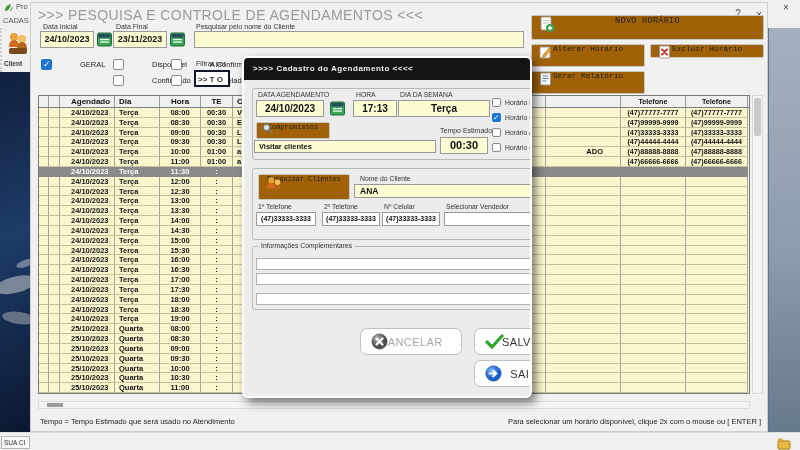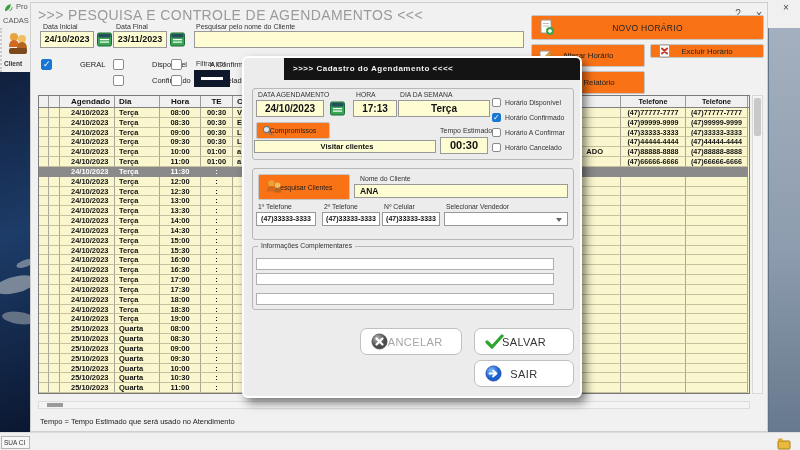--- a/index.html
+++ b/index.html
@@ -48,24 +48,24 @@
   .cb.small { width:9px; height:9px; }
   .cb.small.on::after { font-size:8px; left:0; top:-1px; }
   .cbl { font-size:7.5px; color:#222; white-space:nowrap;margin-left:24px; }
 
   .cb-geral { left:41px; top:59px; } .l-geral { left:56px; top:60px; }
   .cb-disp { left:113px; top:59px; } .l-disp { left:128px; top:60px; }
   .cb-aconf { left:171px; top:59px; } .l-aconf { left:186px; top:60px; }
   .cb-conf { left:113px; top:75px; } .l-conf { left:128px; top:76px; }
   .cb-canc { left:171px; top:75px; } .l-canc { left:186px; top:76px; }
   .l-filtrar { left:196px; top:60px; width:46px; overflow:hidden; }
-  .f-filtrar { left:194px; top:70px; width:36px; height:17px; background:#fff; border:7px solid #0f172a; font-weight:bold; font-size:8px; color:#333; line-height:15px; padding-left:2px; overflow:hidden; white-space:nowrap; }
+  .f-filtrar { left:194px; top:70px; width:36px; height:17px; background:#fff; border:2px solid #0f172a; font-weight:bold; font-size:8px; color:#333; line-height:15px; padding-left:2px; overflow:hidden; white-space:nowrap; }
 
   
-  .btn { background:#f97316; border:1px solid #c6c6c6; border-radius:2px; display:flex; align-items:center; justify-content:center; font-size:7.8px; color:#222; }
+  .btn { background:#a16207; border:1px solid #c6c6c6; border-radius:2px; display:flex; align-items:flex-start; justify-content:center; font-size:7.8px; color:#222;font-family:Liberation Mono, monospace; }
   .btn .bicon { position:absolute; left:7px; }
   .b-novo { left:531px; top:15px; width:233px; height:25px; font-size:8.5px; letter-spacing:.3px; }
   .b-alterar { left:531px; top:44px; width:114px; height:23px; }
   .b-excluir { left:650px; top:44px; width:114px; height:14px; }
   .b-gerar { left:531px; top:71px; width:114px; height:23px; }
   .b-sairag { left:650px; top:71px; width:114px; height:23px; }
   .uline::first-letter { text-decoration:underline; }
 
   
   .table { left:38px; top:95px; width:712px; height:299px; border:1px solid #7a7a7a; background:#faf7ce; overflow:hidden; }
@@ -80,36 +80,36 @@
   .c8{width:65px; text-align:center; font-size:7.2px !important;} .c9{width:62px; text-align:center; font-size:7.2px !important;}
   .vscroll { left:752px; top:95px; width:11px; height:299px; background:#f4f4f4; border:1px solid #d8d8d8; }
   .vthumb { left:1px; top:2px; width:7px; height:38px; background:#c9c9c9; border-radius:2px; position:absolute; }
   .hscroll { left:38px; top:401px; width:712px; height:8px; background:#f4f4f4; border:1px solid #dcdcdc; }
   .hthumb { left:8px; top:1px; width:16px; height:4px; background:#9a9a9a; position:absolute; }
 
   .hint-left { left:40px; top:417px; font-size:7.5px; color:#222; }
   .hint-right { right:39px; top:417px; font-size:7.5px; color:#222; }
 
   
-  .modal { left:242px; top:56px; width:340px; height:342px; background:#ececec; border:2px solid #fff; border-radius:6px; box-shadow:4px 5px 10px rgba(0,0,0,.5); z-index:10; overflow:hidden;padding-left:40px; }
+  .modal { left:242px; top:56px; width:290px; height:342px; background:#ececec; border:2px solid #fff; border-radius:6px; box-shadow:4px 5px 10px rgba(0,0,0,.5); z-index:10; overflow:hidden; }
   .m-title { height:22px; background:#141414; color:#f2f2f2; font-size:8px; font-weight:bold; letter-spacing:.5px; line-height:22px; padding-left:9px; }
   .gbox { position:absolute; border:1px solid #b8b8b8; border-radius:3px; }
   .gbox-label { position:absolute; background:#ececec; padding:0 3px; font-size:6.8px; color:#333; white-space:nowrap; }
   .box1 { left:8px; top:30px; width:322px; height:72px; }
   .box2 { left:8px; top:110px; width:322px; height:72px; }
   .box3 { left:8px; top:188px; width:322px; height:64px; }
   .mlbl { position:absolute; font-size:6.8px; color:#333; white-space:nowrap; }
   .m-f-data { left:12px; top:42px; width:68px; height:17px; font-size:10px; line-height:15px; }
   .m-cal { left:86px; top:43px; }
   .m-f-hora { left:109px; top:42px; width:44px; height:17px; font-size:10px; line-height:15px; }
   .m-f-dia { left:154px; top:42px; width:92px; height:17px; font-size:10px; line-height:15px; }
   .m-check-cb { left:248px; } .m-check-lbl { left:261px; font-size:6.8px; }
   .b-comp { left:12px; top:64px; width:74px; height:17px; font-size:7px; }
   .l-tempo { left:196px; top:69px; font-size:7px; }
-  .f-visitar { left:10px; top:82px; width:182px; height:13px; font-size:7.5px; text-align:center; padding-left:4px; line-height:11px; }
+  .f-visitar { left:10px; top:82px; width:182px; height:13px; font-size:7.5px; text-align:left; padding-left:4px; line-height:11px; }
   .f-tempo { left:196px; top:79px; width:48px; height:17px; font-size:11px; line-height:15px; }
   .b-pesq { left:14px; top:116px; width:92px; height:26px; font-size:6.8px; }
   .b-pesq .bicon { left:6px; }
   .f-ana { left:110px; top:126px; width:214px; height:14px; font-size:8.5px; text-align:left; padding-left:5px; line-height:12px; }
   .f-tel { height:14px; font-size:7px; line-height:12px; top:154px; }
   .dd { left:200px; top:154px; width:124px; height:14px; background:#fff; border:1px solid #999; }
   .dd::after { content:""; position:absolute; right:5px; top:5px; border-left:3.5px solid transparent; border-right:3.5px solid transparent; border-top:4px solid #666; }
   .iline { position:absolute; left:12px; width:298px; height:12px; background:#fff; border:1px solid #b0b0b0; }
   .mbtn { position:absolute; background:#fff; border:1px solid #c0c0c0; border-radius:7px; display:flex; align-items:center; justify-content:center; font-size:11px; color:#333; letter-spacing:.4px; }
   .mbtn .bicon { position:absolute; left:10px; }
@@ -589,20 +589,21 @@
       </div>
   </div>
   <div class="abs vscroll">
       <div class="vthumb"></div>
     </div>
   <div class="abs hscroll">
       <div class="hthumb"></div>
     </div>
 
   <span class="abs hint-left">Tempo = Tempo Estimado que será usado no Atendimento</span>
+  <span class="abs hint-right">Para selecionar um horário disponível, clique 2x com o mouse ou [ ENTER ]</span>
 
   <div class="abs modal">
     <div class="m-title">&gt;&gt;&gt;&gt;   Cadastro do Agendamento   &lt;&lt;&lt;&lt;</div>
 
     <div class="gbox box1"></div>
     <span class="mlbl" style="left:14px; top:33px;">DATA AGENDAMENTO</span>
     <div class="abs field m-f-data">24/10/2023</div>
     <svg class="abs m-cal" width="15" height="15" viewBox="0 0 15 15">
         <rect x="0.5" y="1" width="14" height="13" rx="1.5" fill="#3aa655" stroke="#1d6b34" stroke-width="1"></rect>
         <rect x="1.5" y="2" width="12" height="3.5" fill="#234d5e"></rect>

